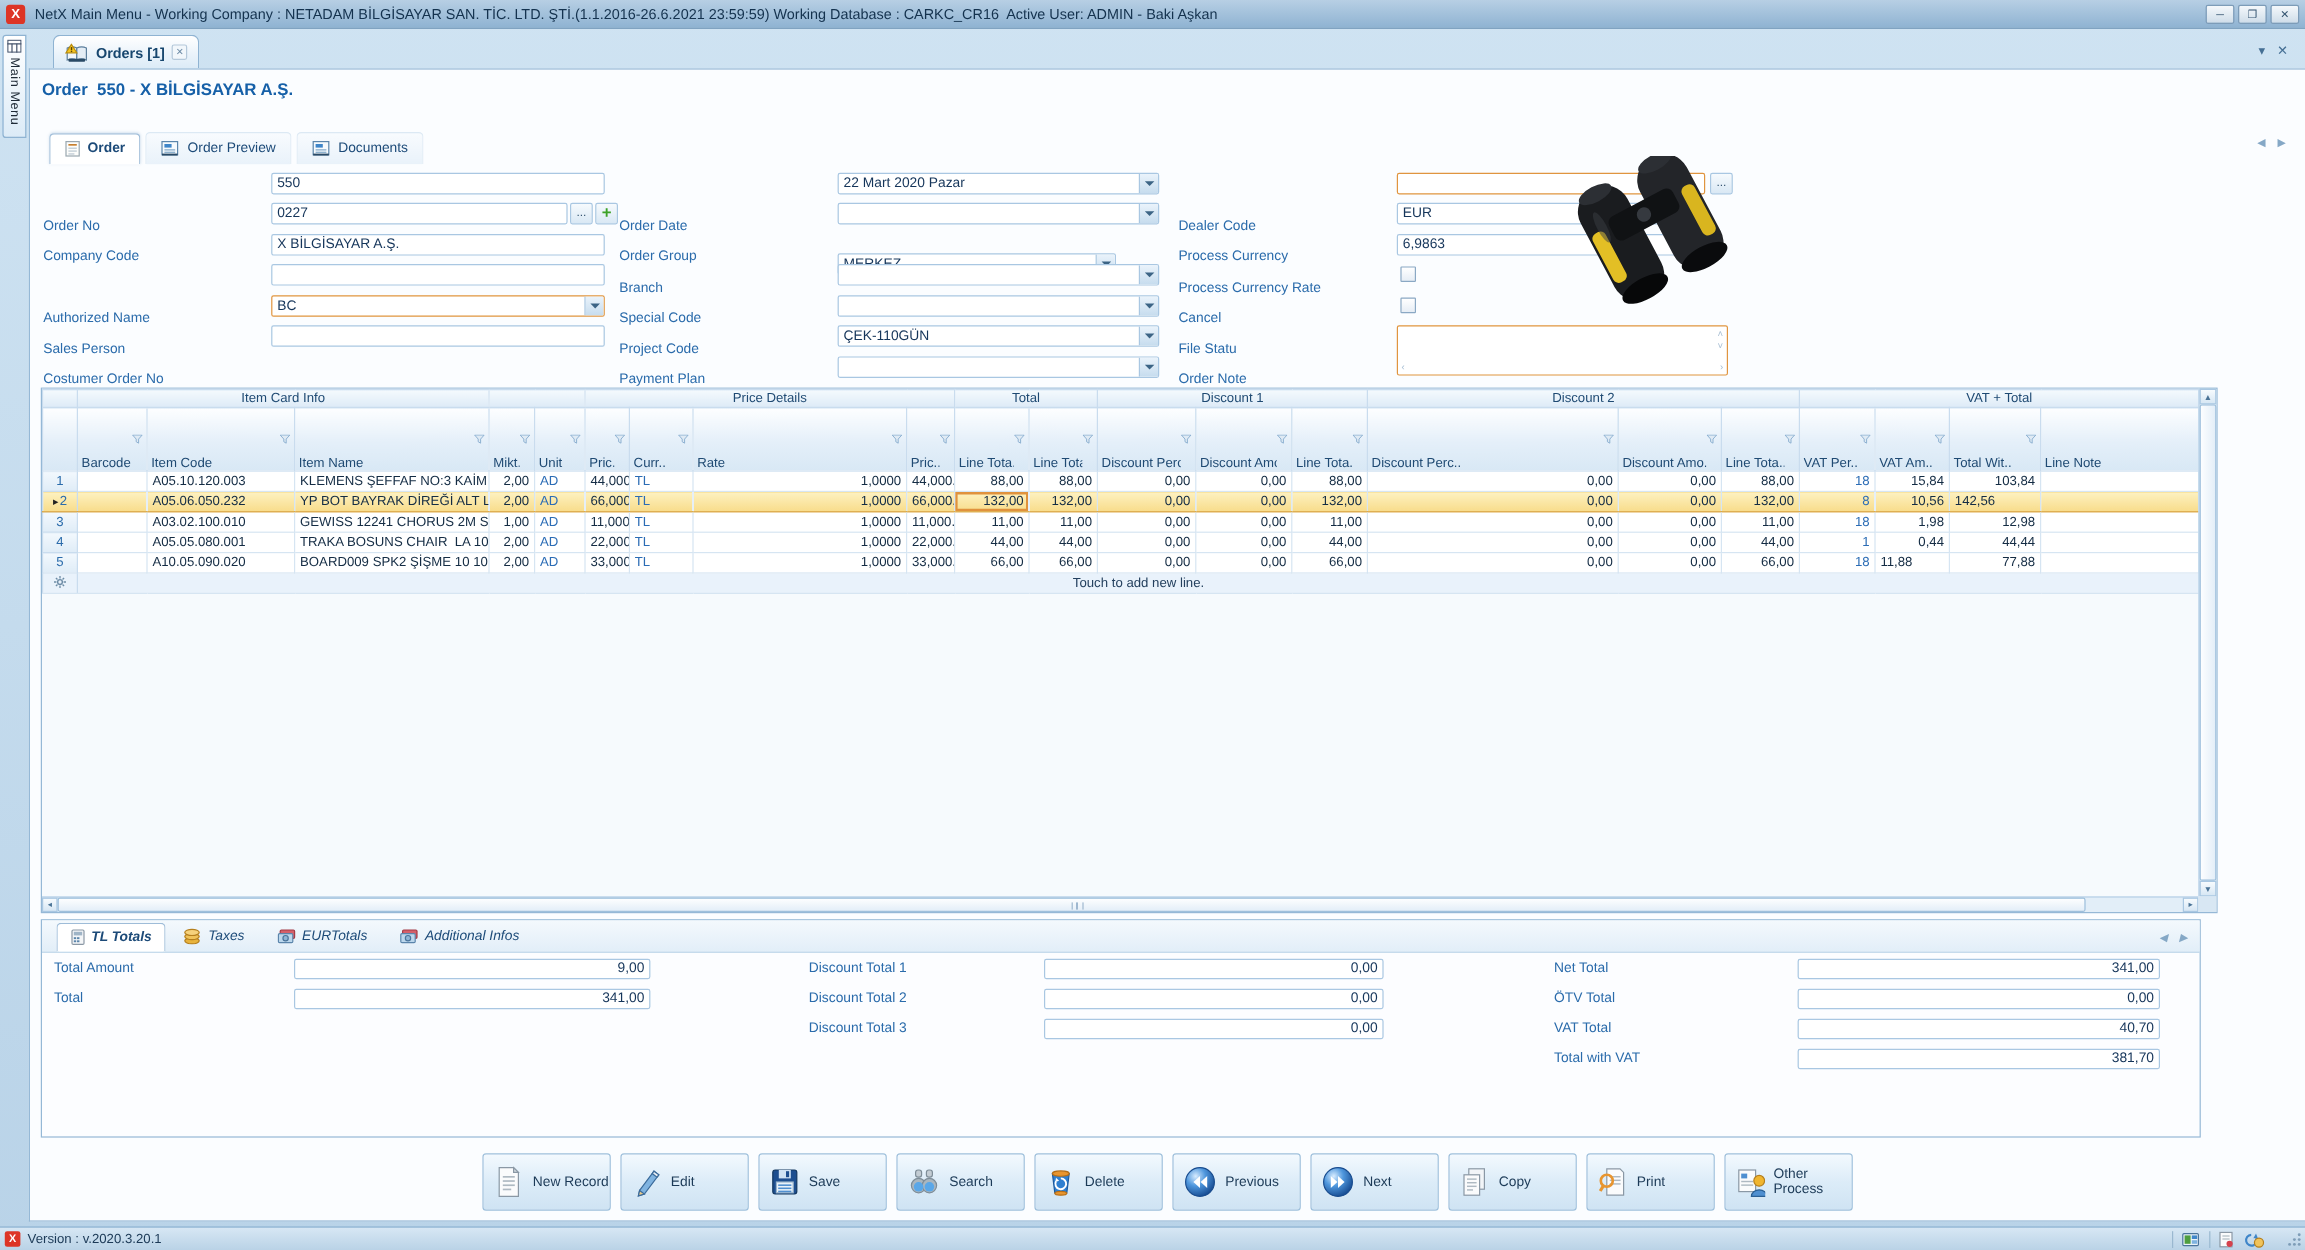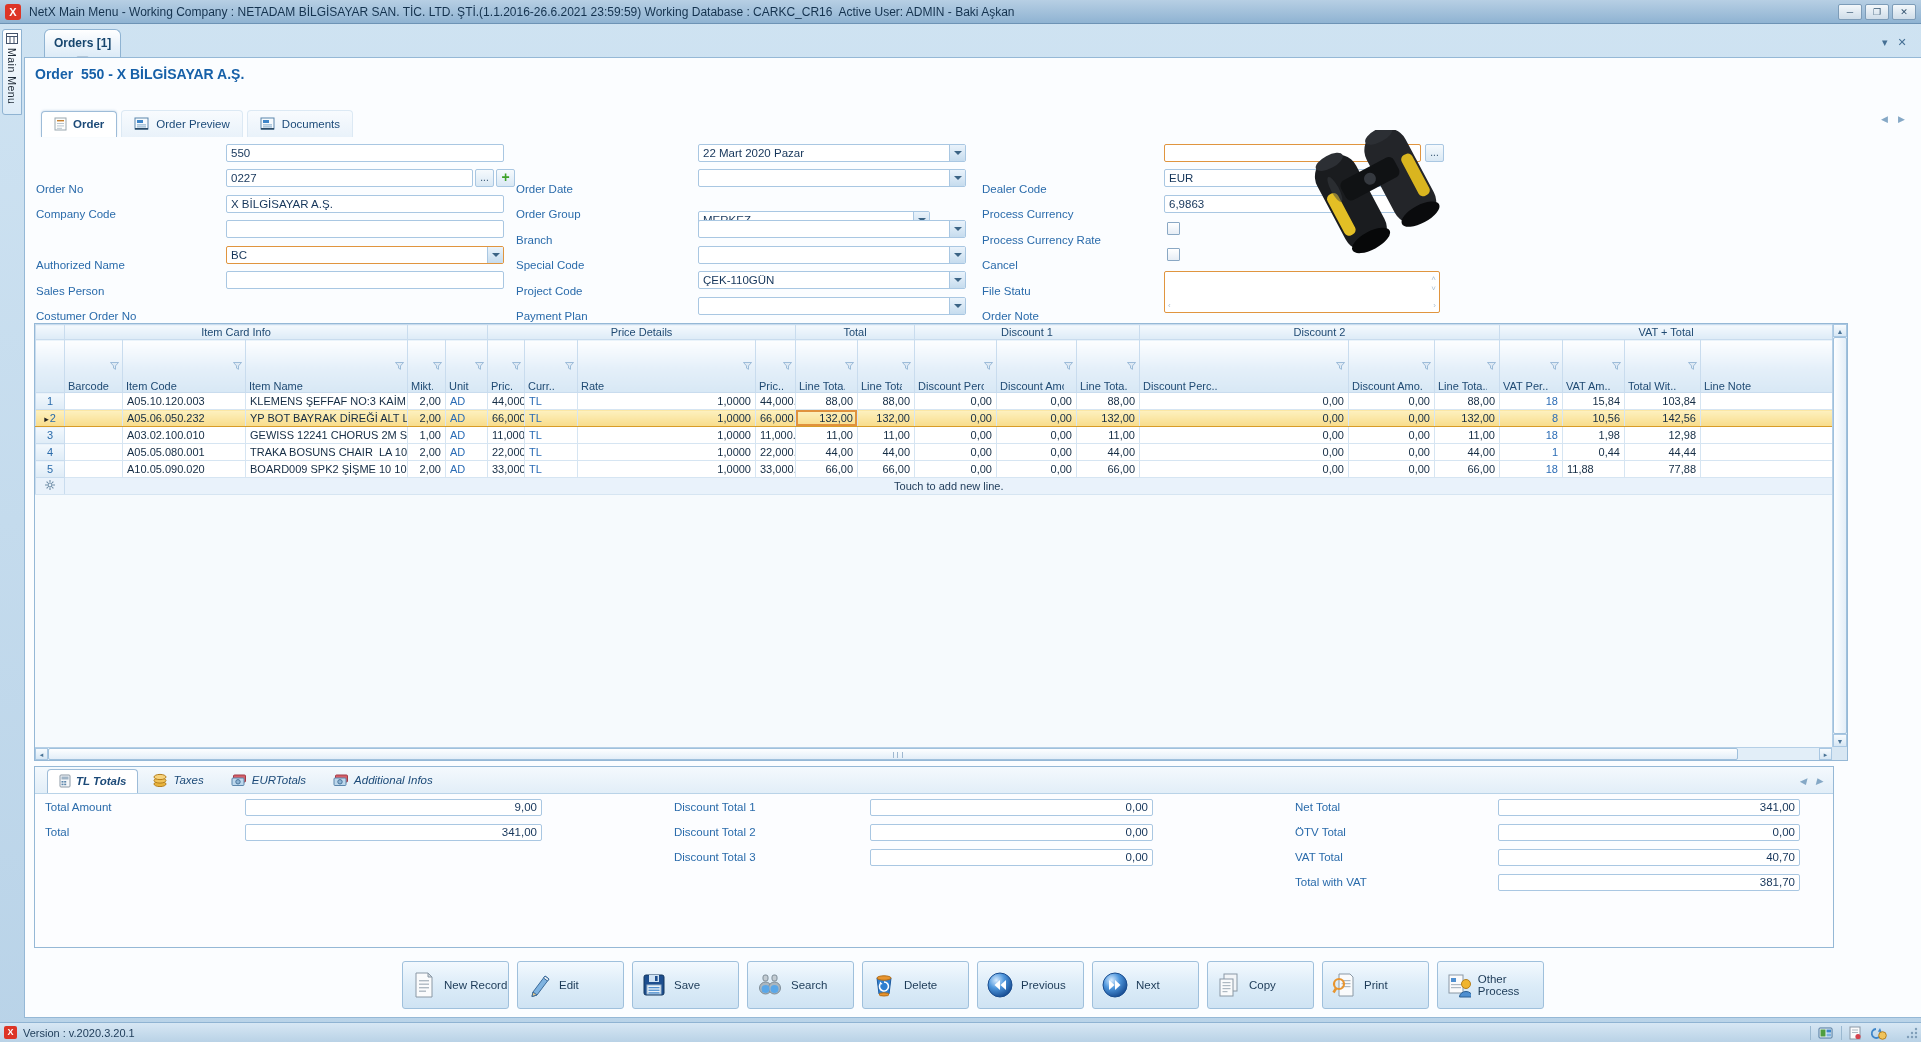--- a/index.html
+++ b/index.html
@@ -20,21 +20,21 @@
   
   .vtab{position:absolute;left:2px;top:29px;width:20px;height:86px;
     background:linear-gradient(#ffffff,#dcebf7);border:1px solid #8fb3d2;
     border-radius:3px 0 0 3px;display:flex;flex-direction:column;align-items:center;padding-top:3px;}
   .vtab-label{writing-mode:vertical-lr;font-size:10.5px;color:#1e2a36;margin-top:4px;letter-spacing:.5px;}
   
   .doc-tab{position:absolute;left:44px;top:29px;height:28px;padding:0 9px;
     display:flex;align-items:center;gap:6px;
     background:linear-gradient(#ffffff,#e9f2fa 60%,#dcebf7);
     border:1px solid #8fb3d2;border-bottom:0;border-radius:6px 6px 0 0;
-    font-weight:bold;font-size:12px;color:#17466e;flex-direction:column;}
+    font-weight:bold;font-size:12px;color:#17466e;}
   .tab-close{width:13px;height:13px;border:1px solid #b4c8da;border-radius:2px;background:#f2f7fb;
     color:#6b8aa5;font-size:8px;line-height:11px;text-align:center;font-weight:normal;}
   .strip-icons{position:absolute;top:36px;left:1882px;display:flex;gap:10px;
     font-size:11px;color:#456f94;}
   
   .doc-panel{position:absolute;left:24px;top:57px;width:1897px;height:961px;
     background:#fbfdff;border:1px solid #95b8d6;border-right:0;}
   .page-title{position:absolute;left:10px;top:8px;font-size:14px;font-weight:bold;
     color:#1660a8;white-space:pre;}
   
@@ -434,21 +434,21 @@
             <td class="dcell focus" style="text-align:right">132,00</td>
             <td class="dcell" style="text-align:right">132,00</td>
             <td class="dcell" style="text-align:right">0,00</td>
             <td class="dcell" style="text-align:right">0,00</td>
             <td class="dcell" style="text-align:right">132,00</td>
             <td class="dcell" style="text-align:right">0,00</td>
             <td class="dcell" style="text-align:right">0,00</td>
             <td class="dcell" style="text-align:right">132,00</td>
             <td class="dcell accent" style="text-align:right">8</td>
             <td class="dcell" style="text-align:right">10,56</td>
-            <td class="dcell" style="text-align:right">142,56</td>
+            <td class="dcell" style="">142,56</td>
             <td class="dcell" style="text-align:left"></td>
           </tr>
           <tr class="">
             <td class="rownum">3</td>
             <td class="dcell" style="text-align:left"></td>
             <td class="dcell" style="text-align:left">A03.02.100.010</td>
             <td class="dcell" style="text-align:left">GEWISS 12241 CHORUS 2M SİYA..</td>
             <td class="dcell" style="text-align:right">1,00</td>
             <td class="dcell accent" style="text-align:left">AD</td>
             <td class="dcell" style="text-align:left">11,000..</td>

